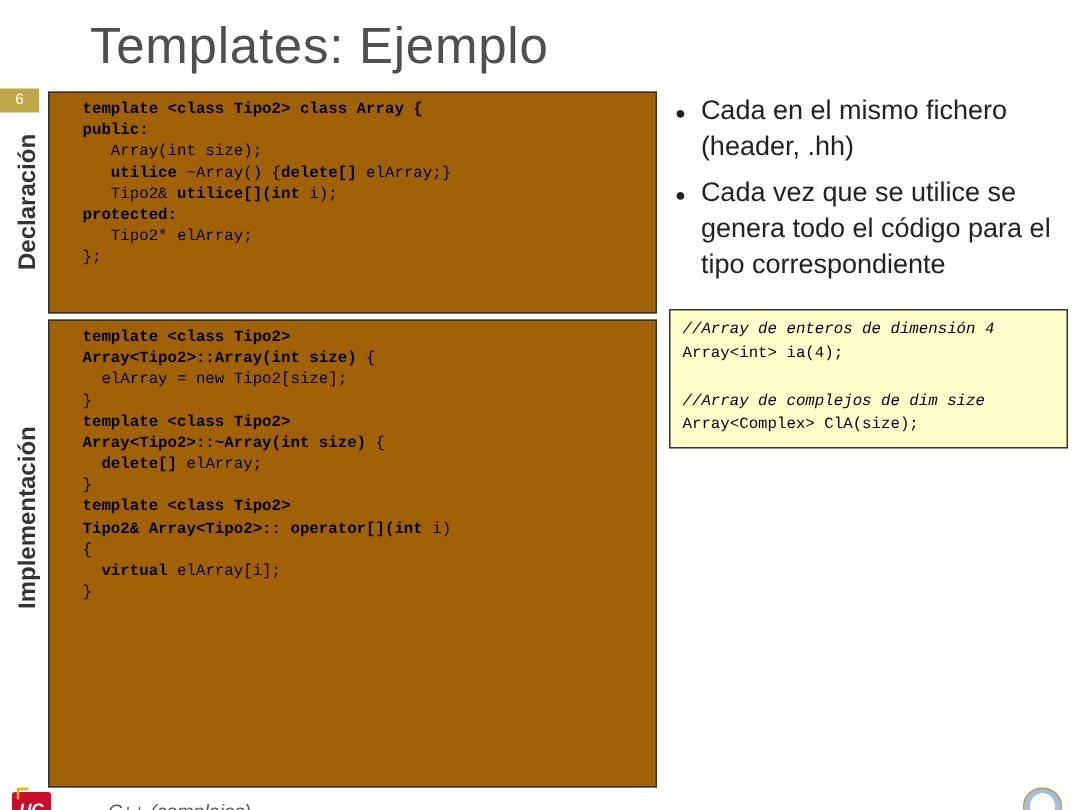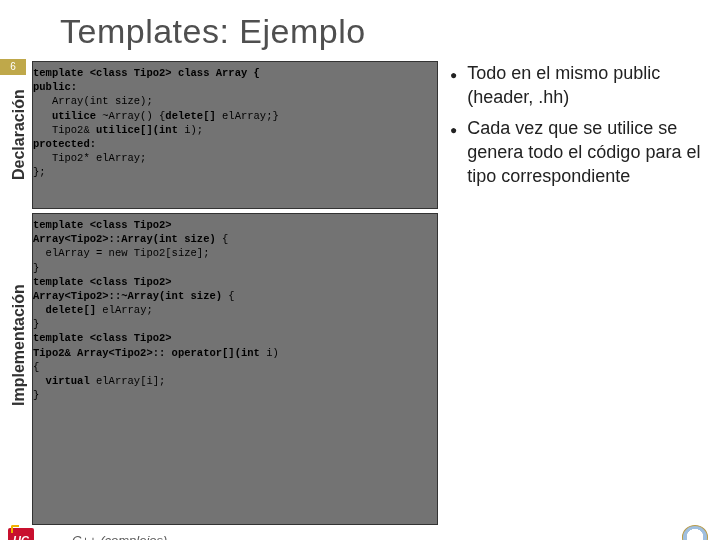--- a/index.html
+++ b/index.html
@@ -11,21 +11,21 @@
   .pagebar .tab { position: absolute; left: 0; top: 0; height: 16px; width: 26px; background: #bfa84a; color: #fff; font-size: 10px; text-align: center; line-height: 16px; }
 
   .body { flex: 1; display: flex; padding: 2px 8px 0 8px; gap: 4px; }
   .leftcol { display: flex; gap: 2px; flex: 0 0 430px; }
   .labels { display: flex; flex-direction: column; width: 22px; }
   .vlabel { writing-mode: vertical-rl; transform: rotate(180deg); text-align: center; font-weight: 700; font-size: 16px; color: #333; display: flex; align-items: center; justify-content: center; }
   .vlabel.decl { height: 148px; }
   .vlabel.impl { height: 256px; margin-top: 8px; }
 
   .codecol { flex: 1; display: flex; flex-direction: column; gap: 4px; }
-  .codebox { background: #737373; border: 1px solid #333; padding: 4px 0; font-family: "Courier New", monospace; font-size: 10.5px; line-height: 1.35; white-space: pre; overflow: hidden; }
+  .codebox { background: #a16207; border: 1px solid #333; padding: 4px 22px; font-family: "Courier New", monospace; font-size: 10.5px; line-height: 1.35; white-space: pre; overflow: hidden; }
   .codebox.decl { height: 148px; }
   .codebox.impl { height: 312px; }
   .kw { font-weight: 700; }
 
   .rightcol { flex: 1; display: flex; flex-direction: column; padding-left: 4px; gap: 12px; }
   .bullets { font-size: 18px; color: #222; line-height: 1.35; }
   .bullets ul { list-style: none; padding-left: 4px; }
   .bullets li { display: flex; gap: 10px; margin-bottom: 6px; }
   .bullets li .dot { flex: 0 0 auto; padding-top: 6px; font-size: 12px; }
   .mono-inline { font-family: Liberation Sans, sans-serif; }
@@ -81,29 +81,34 @@
 }</div>
       </div>
     </div>
 
     <div class="rightcol">
       <div class="bullets">
         <ul>
           <li>
             <span class="dot">●</span>
             <span>
-              <span>Todo en el mismo public (header, </span><span class="mono-inline">.hh</span><span>)</span>
+              <span>Cada en el mismo fichero (header, </span><span class="mono-inline">.hh</span><span>)</span>
             </span>
           </li>
           <li>
             <span class="dot">●</span>
             <span>Cada vez que se utilice se genera todo el código para el tipo correspondiente</span>
           </li>
         </ul>
       </div>
+      <div class="usagebox">//Array de enteros de dimensión 4
+<span class="noit">Array&lt;int&gt; ia(4);</span>
+
+//Array de complejos de dim size
+<span class="noit">Array&lt;Complex&gt; ClA(size);</span></div>
     </div>
 
   </div>
 
   <div class="footer">
     <div class="left">
       <div class="logo-uc">UC</div>
       <div class="foot-text">C++ (complejos)</div>
     </div>
     <div class="crest"></div>

